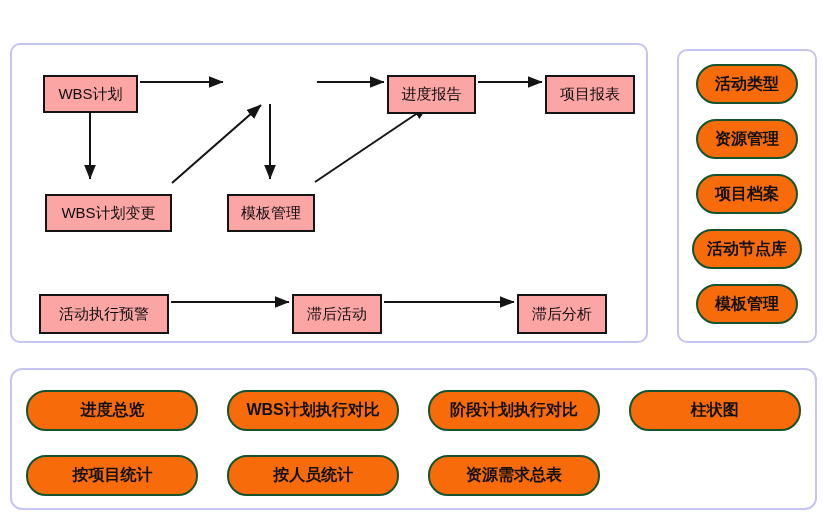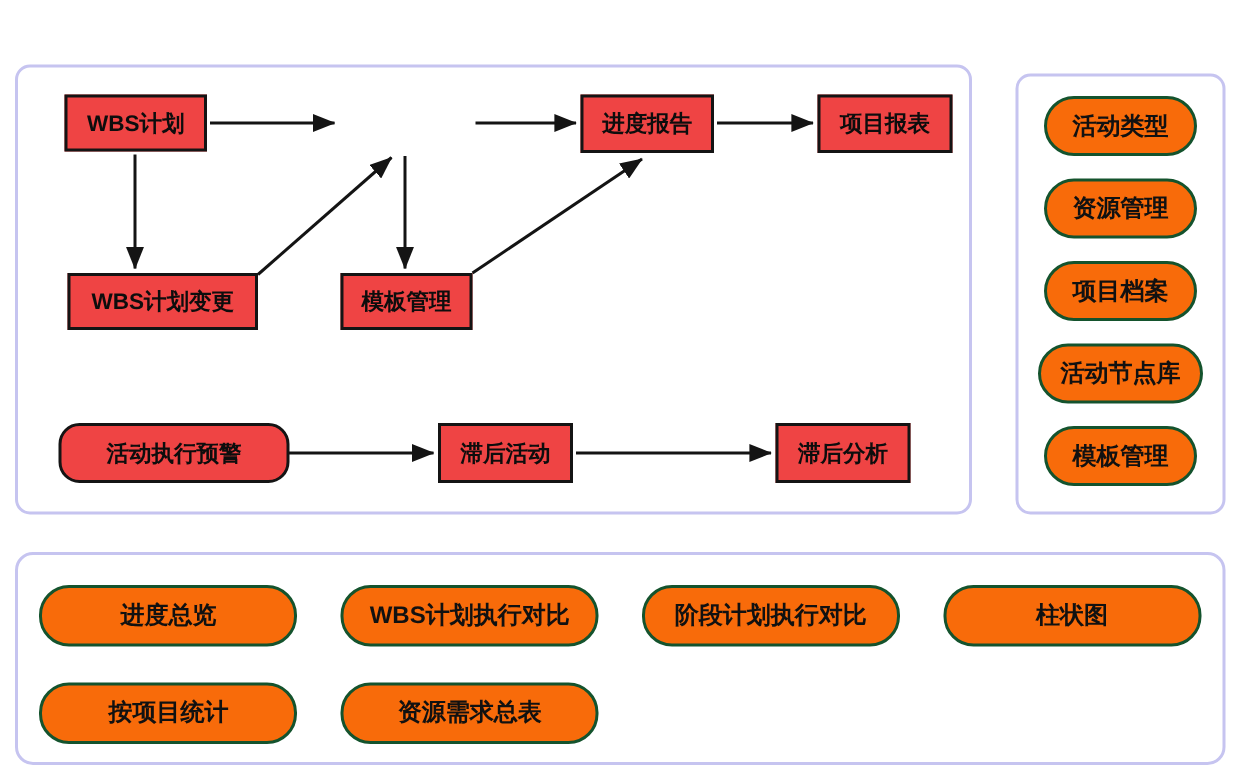--- a/index.html
+++ b/index.html
@@ -24,34 +24,35 @@
                   padding-top: 13px; gap: 15px; }
   #panel-bottom { left: 10px;  top: 368px; width: 807px; height: 142px;
                   display: grid; grid-template-columns: repeat(4, 1fr);
                   grid-template-rows: 41px 41px;
                   row-gap: 24px; padding-top: 20px; align-items: center;
                   justify-items: center; border-radius: 12px; }
 
   
   .node {
     position: absolute; z-index: 2;
-    background: #ef4444;
+    background: #fca5a5;
     border: 2px solid #141414;
     color: #0d0d0d;
-    font-weight: bold; font-size: 15px;
+    font-weight: normal; font-size: 15px;
     display: flex; align-items: center; justify-content: center;
     white-space: nowrap;
+    margin-top: 12px;
   }
   #node-wbs-plan         { left: 43px;  top: 63px;  width: 95px;  height: 38px; }
   #node-stage-plan       { left: 226px; top: 63px;  width: 89px;  height: 39px; }
   #node-progress-report  { left: 387px; top: 63px;  width: 89px;  height: 39px; }
   #node-project-report   { left: 545px; top: 63px;  width: 90px;  height: 39px; }
   #node-wbs-plan-change  { left: 45px;  top: 182px; width: 127px; height: 38px; }
   #node-plan-change      { left: 227px; top: 182px; width: 88px;  height: 38px; }
-  #node-activity-warning { left: 39px;  top: 282px; width: 154px; height: 40px; border-radius: 14px; }
+  #node-activity-warning { left: 39px;  top: 282px; width: 130px; height: 40px; }
   #node-lag-activity     { left: 292px; top: 282px; width: 90px;  height: 40px; }
   #node-lag-analysis     { left: 517px; top: 282px; width: 90px;  height: 40px; }
 
   
   #arrows { position: absolute; left: 0; top: 0; z-index: 1; pointer-events: none; }
 
   
   .pill {
     background: #f86b0a;
     border: 2px solid #14532d;
@@ -104,16 +105,17 @@
     <div class="pill pill-right">活动节点库</div>
     <div class="pill pill-right">模板管理</div>
   </div>
 
   <div class="panel" id="panel-bottom">
     <div class="pill pill-bottom">进度总览</div>
     <div class="pill pill-bottom">WBS计划执行对比</div>
     <div class="pill pill-bottom">阶段计划执行对比</div>
     <div class="pill pill-bottom">柱状图</div>
     <div class="pill pill-bottom">按项目统计</div>
+    <div class="pill pill-bottom">按人员统计</div>
     <div class="pill pill-bottom">资源需求总表</div>
   </div>
 
 </div>
 
 </body></html>

